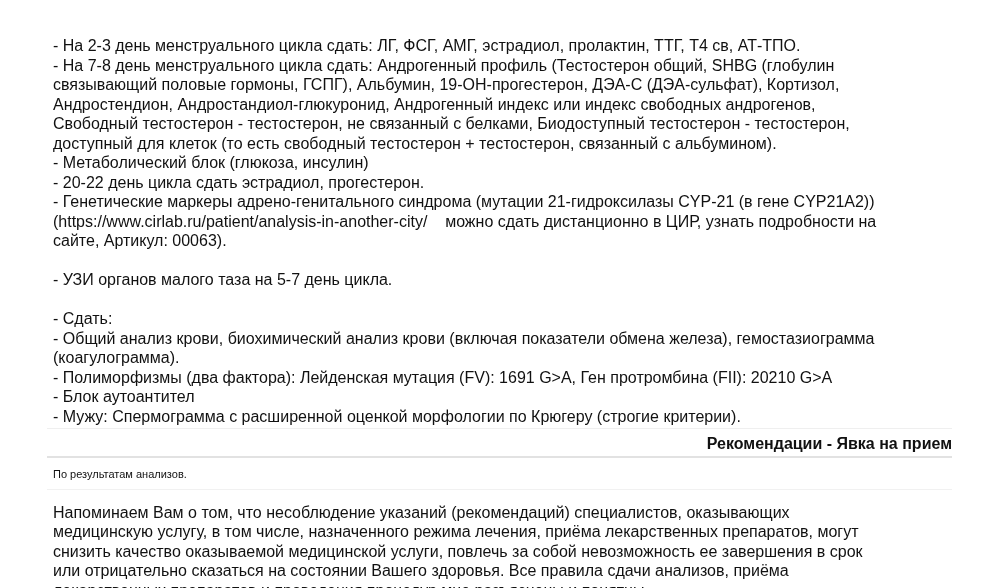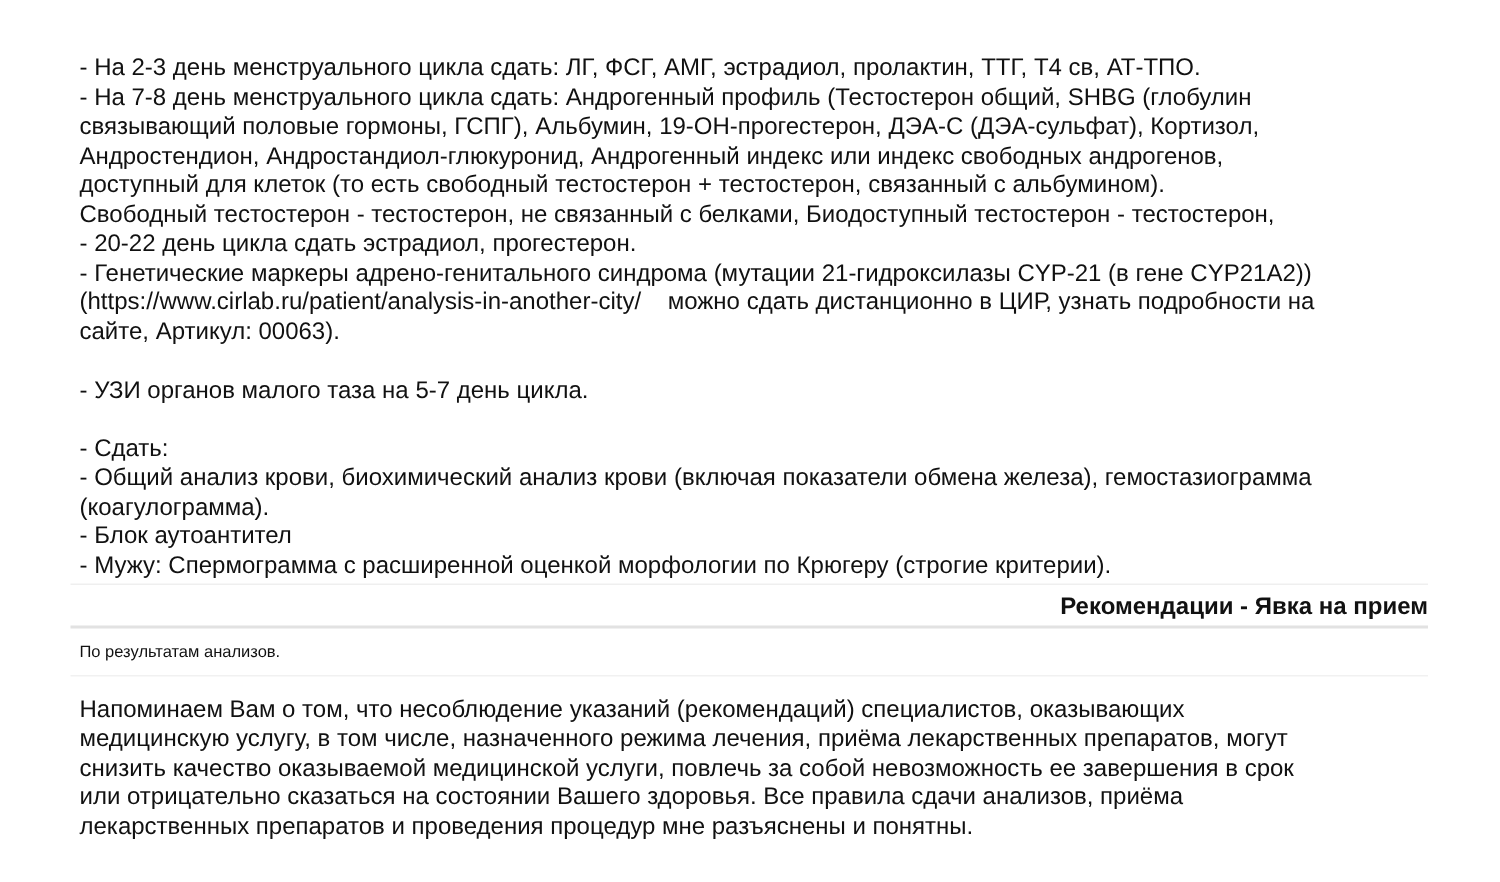--- a/index.html
+++ b/index.html
@@ -67,32 +67,34 @@
 </head>
 <body>
 
 <div class="page">
 
   <div class="block">
     <span class="line">- На 2-3 день менструального цикла сдать: ЛГ, ФСГ, АМГ, эстрадиол, пролактин, ТТГ, Т4 св, АТ-ТПО.</span>
     <span class="line">- На 7-8 день менструального цикла сдать: Андрогенный профиль (Тестостерон общий, SHBG (глобулин</span>
     <span class="line">связывающий половые гормоны, ГСПГ), Альбумин, 19-ОН-прогестерон, ДЭА-С (ДЭА-сульфат), Кортизол,</span>
     <span class="line">Андростендион, Андростандиол-глюкуронид, Андрогенный индекс или индекс свободных андрогенов,</span>
+    <span class="line">Свободный тестостерон - тестостерон, не связанный с белками, Биодоступный тестостерон - тестостерон,</span>
     <span class="line">доступный для клеток (то есть свободный тестостерон + тестостерон, связанный с альбумином).</span>
-    <span class="line">Свободный тестостерон - тестостерон, не связанный с белками, Биодоступный тестостерон - тестостерон,</span>
+    <span class="line">- Метаболический блок (глюкоза, инсулин)</span>
     <span class="line">- 20-22 день цикла сдать эстрадиол, прогестерон.</span>
     <span class="line">- Генетические маркеры адрено-генитального синдрома (мутации 21-гидроксилазы CYP-21 (в гене CYP21A2))</span>
     <span class="line">(https://www.cirlab.ru/patient/analysis-in-another-city/    можно сдать дистанционно в ЦИР, узнать подробности на</span>
     <span class="line">сайте, Артикул: 00063).</span>
     <span class="blank"></span>
     <span class="line">- УЗИ органов малого таза на 5-7 день цикла.</span>
     <span class="blank"></span>
     <span class="line">- Сдать:</span>
     <span class="line">- Общий анализ крови, биохимический анализ крови (включая показатели обмена железа), гемостазиограмма</span>
     <span class="line">(коагулограмма).</span>
+    <span class="line">- Полиморфизмы (два фактора): Лейденская мутация (FV): 1691 G&gt;A, Ген протромбина (FII): 20210 G&gt;A</span>
     <span class="line">- Блок аутоантител</span>
     <span class="line">- Мужу: Спермограмма с расширенной оценкой морфологии по Крюгеру (строгие критерии).</span>
   </div>
   <div class="sep-faint"></div>
 
   <div class="section-header">Рекомендации - Явка на прием</div>
   <div class="section-body">По результатам анализов.</div>
 
   <div class="notice">
     <span class="line">Напоминаем Вам о том, что несоблюдение указаний (рекомендаций) специалистов, оказывающих</span>

